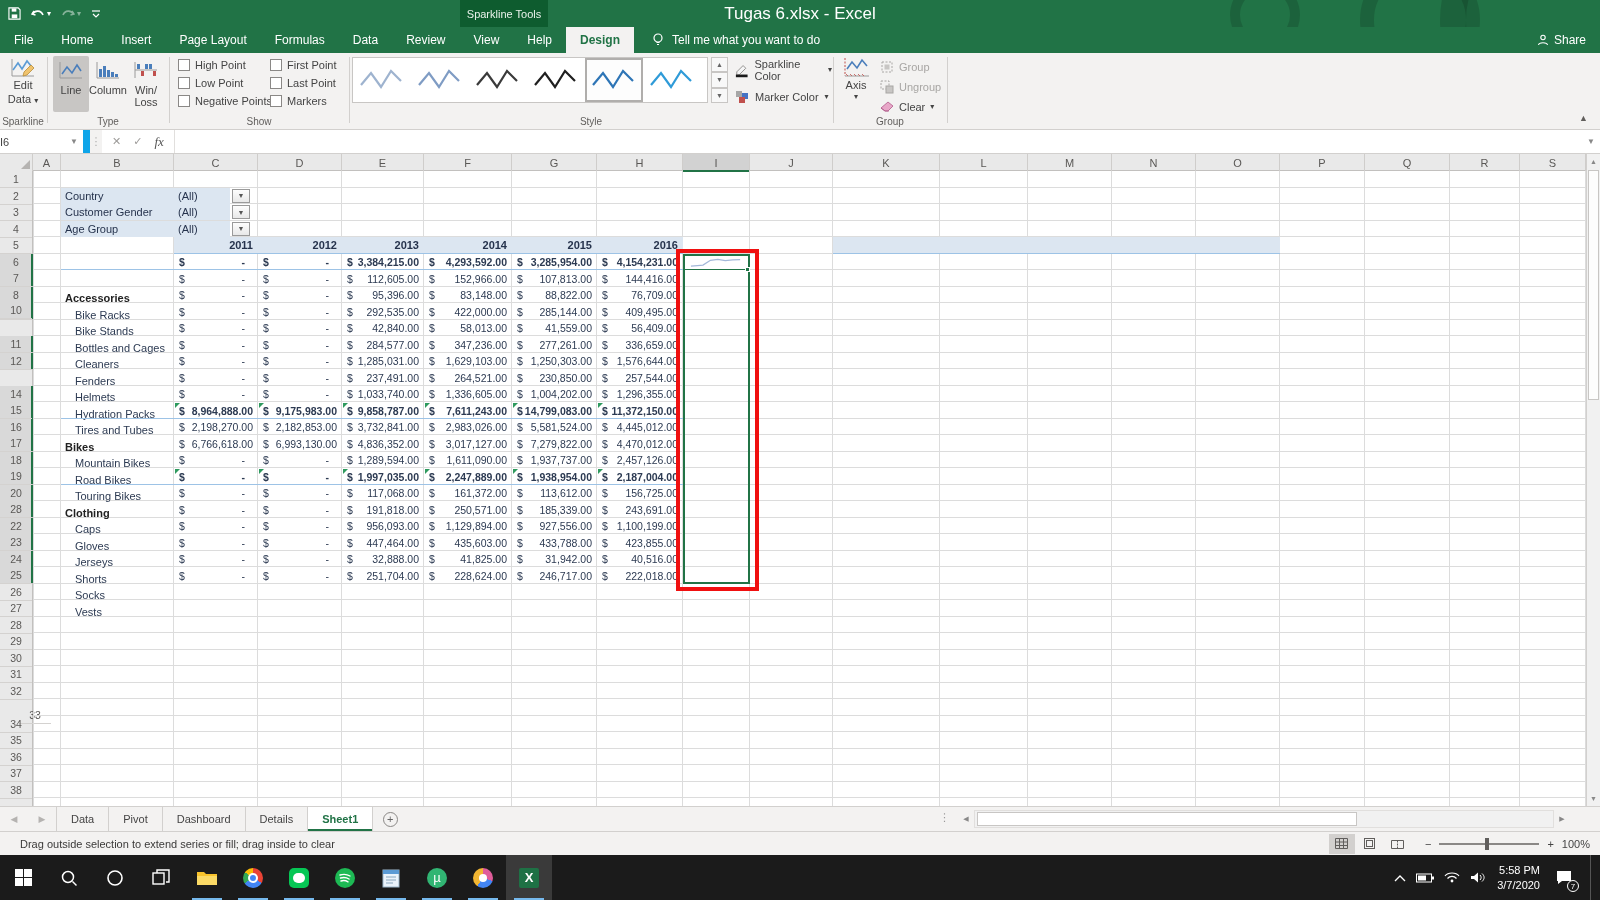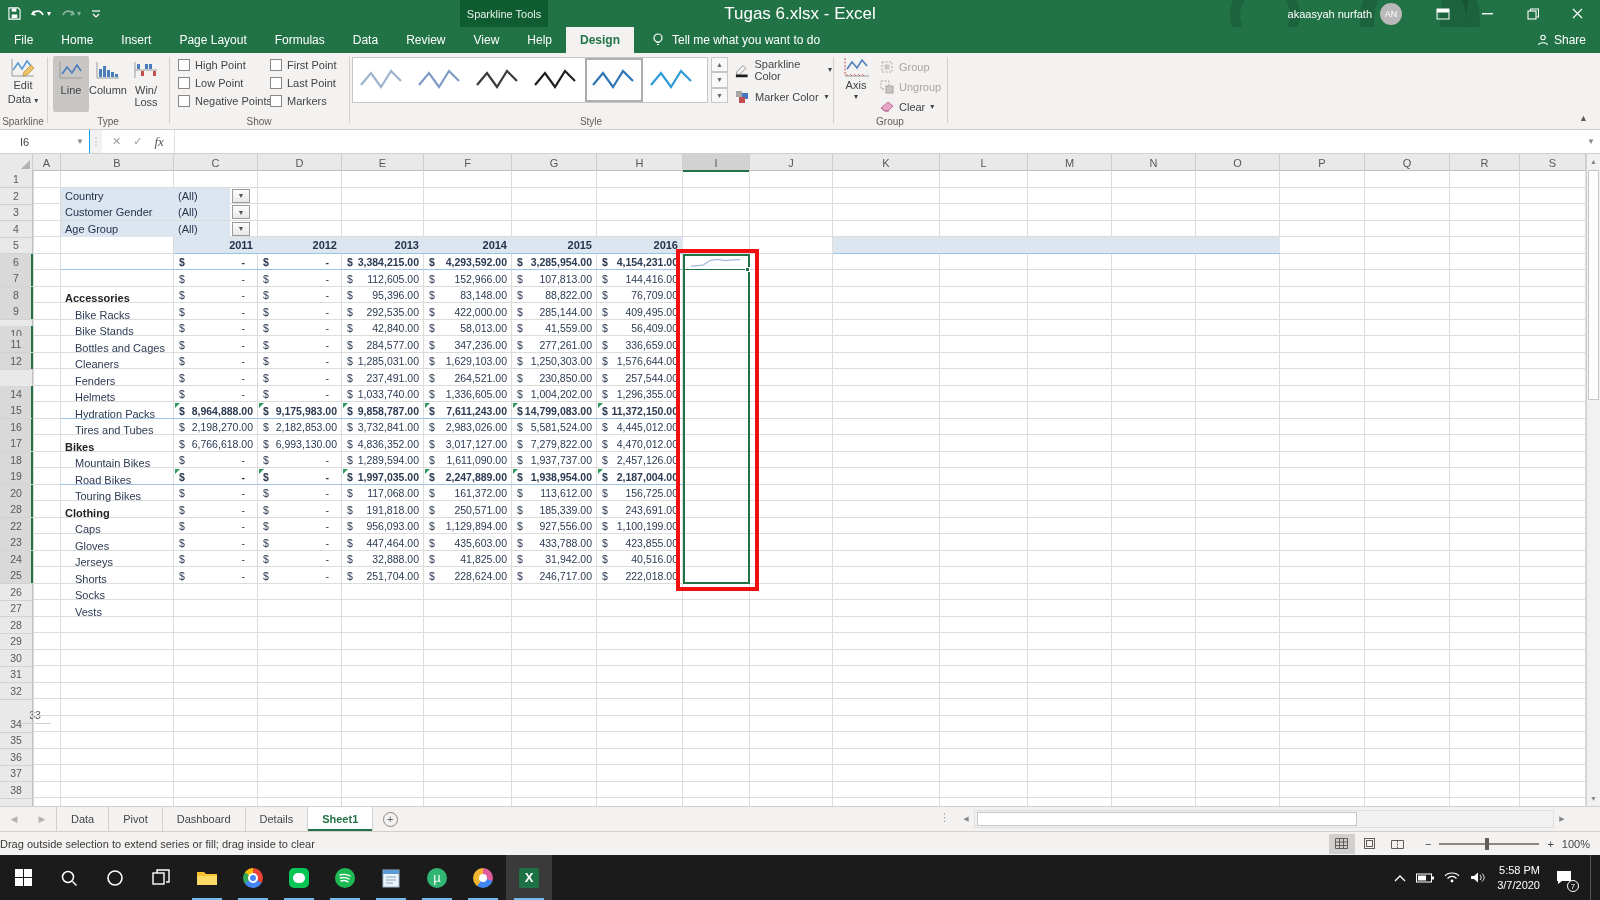--- a/index.html
+++ b/index.html
@@ -49,21 +49,21 @@
   .stylearrows { position:absolute; left:709px; top:4px; width:17px; height:46px; display:flex; flex-direction:column; }
   .sarr { flex:1; border:1px solid #c8c6c4; background:#f8f8f8; display:flex; align-items:center; justify-content:center; font-size:7px; color:#666; }
   .colorbtns { position:absolute; left:733px; top:5px; display:flex; flex-direction:column; gap:8px; }
   .cbtn { display:flex; align-items:center; gap:6px; color:#444; }
   .grp-disabled { color:#a8a6a4; }
   .smallrow { display:flex; align-items:center; gap:5px; height:20px; }
   .collapse { position:absolute; right:12px; bottom:6px; color:#605e5c; font-size:9px; }
 
   
   .fbar { position:absolute; left:0; top:130px; width:1600px; height:24px; background:#f3f2f1; display:flex; align-items:stretch; border-bottom:1px solid #d2d0ce; }
-  .namebox { width:90px; background:#fff; border-right:1px solid #0ea5e9; display:flex; align-items:center; padding-left:20px; position:relative; }
+  .namebox { width:90px; background:#fff; border-right:7px solid #0ea5e9; display:flex; align-items:center; padding-left:0; position:relative; }
   .namebox .nb-caret { position:absolute; right:5px; color:#888; font-size:8px; }
   .fb-dots { width:12px; display:flex; align-items:center; justify-content:center; color:#b0b0b0; }
   .fb-btns { display:flex; align-items:center; gap:12px; padding:0 10px; color:#9d9b99; background:#fff; border-right:1px solid #e1dfdd; }
   .fx { font-family:"Liberation Serif", serif; font-style:italic; color:#555; font-size:13px; }
   .fb-input { flex:1; background:#fff; }
   .fb-exp { width:18px; background:#fff; display:flex; align-items:center; justify-content:center; color:#888; font-size:8px; }
 
   
   .sheet { position:absolute; left:0; top:154px; width:1586px; height:652px; background:#fff; overflow:hidden; }
   .colhdrs { position:absolute; left:0; top:0; height:17px; width:1586px; background:#e9e9e9; border-bottom:1px solid #c2c0be; display:flex; }
@@ -112,21 +112,21 @@
   .addsheet { width:34px; display:flex; align-items:center; justify-content:center; color:#666; }
   .addsheet .circ { width:15px; height:15px; border:1px solid #8a8886; border-radius:50%; display:flex; align-items:center; justify-content:center; font-size:11px; }
   .hscroll { position:absolute; right:30px; top:3px; width:612px; height:18px; display:flex; align-items:center; }
   .hsb-btn { width:16px; height:18px; display:flex; align-items:center; justify-content:center; color:#888; font-size:7px; }
   .hsb-track { flex:1; height:18px; background:#f1f1f1; border:1px solid #e1dfdd; position:relative; }
   .hsb-thumb { position:absolute; left:2px; top:1px; height:14px; width:380px; background:#fff; border:1px solid #c8c6c4; }
   .tb-dots { position:absolute; right:650px; top:4px; color:#999; }
 
   
   .statusbar { position:absolute; left:0; top:831px; width:1600px; height:24px; background:#f3f2f1; border-top:1px solid #d2d0ce; display:flex; align-items:center; }
-  .smsg { padding-left:0; color:#3b3a39; }
+  .smsg { padding-left:20px; color:#3b3a39; }
   .sright { position:absolute; right:10px; display:flex; align-items:center; gap:14px; }
   .viewbtn { width:26px; height:20px; display:flex; align-items:center; justify-content:center; color:#605e5c; }
   .viewbtn.active { background:#d2d0ce; }
   .zoomctl { display:flex; align-items:center; gap:8px; color:#444; }
   .ztrack { width:100px; height:2px; background:#8a8886; position:relative; }
   .zthumb { position:absolute; left:46px; top:-5px; width:4px; height:12px; background:#605e5c; }
 
   
   .taskbar { position:absolute; left:0; top:855px; width:1600px; height:45px; background:#1b1b1b; display:flex; align-items:stretch; }
   .tk { width:46px; display:flex; align-items:center; justify-content:center; position:relative; }
@@ -171,46 +171,20 @@
           <span class="caret">▾</span>
         </span>
       <span class="qbtn">
           <svg width="10" height="10" viewBox="0 0 10 10">
             <path d="M1 2h8" stroke="#fff" stroke-width="1.2"></path>
             <path d="M2 5l3 3 3-3" fill="none" stroke="#fff" stroke-width="1.2"></path>
           </svg>
         </span>
     </div>
     <div class="ctx-group">Sparkline Tools</div>
-    <div class="tb-right">
-      <span class="user-name">akaasyah nurfath</span>
-      <span class="avatar">AN</span>
-      <span class="winbtn">
-          <svg width="14" height="12" viewBox="0 0 14 12">
-            <rect x="1" y="1" width="12" height="10" fill="none" stroke="#fff"></rect>
-            <rect x="1" y="1" width="12" height="3.5" fill="#fff"></rect>
-          </svg>
-        </span>
-      <span class="winbtn">
-          <svg width="11" height="2" viewBox="0 0 11 2">
-            <rect width="11" height="1.4" fill="#fff"></rect>
-          </svg>
-        </span>
-      <span class="winbtn">
-          <svg width="12" height="12" viewBox="0 0 12 12">
-            <rect x="1" y="3" width="8" height="8" fill="none" stroke="#fff" stroke-width="1.1"></rect>
-            <path d="M3.5 3V1h8v8h-2" fill="none" stroke="#fff" stroke-width="1.1"></path>
-          </svg>
-        </span>
-      <span class="winbtn">
-          <svg width="11" height="11" viewBox="0 0 11 11">
-            <path d="M1 1l9 9M10 1l-9 9" stroke="#fff" stroke-width="1.2"></path>
-          </svg>
-        </span>
-    </div>
   </div>
 
   <div class="tabrow">
     <div id="ribbon-tabs" style="display:flex;">
         <div class="rtab">File</div>
         <div class="rtab">Home</div>
         <div class="rtab">Insert</div>
         <div class="rtab">Page Layout</div>
         <div class="rtab">Formulas</div>
         <div class="rtab">Data</div>
@@ -462,21 +436,21 @@
       <div class="rowhdr">
         <div class="rnum" style="top: 0px;">1</div>
         <div class="rnum" style="top: 16.5px;">2</div>
         <div class="rnum" style="top: 33px;">3</div>
         <div class="rnum" style="top: 49.5px;">4</div>
         <div class="rnum" style="top: 66px;">5</div>
         <div class="rnum hl" style="top: 82.5px;">6</div>
         <div class="rnum hl" style="top: 99px;">7</div>
         <div class="rnum hl" style="top: 115.5px;">8</div>
         <div class="rnum hl" style="top: 132px;">9</div>
-        <div class="rnum hl" style="top: 155px;">10</div>
+        <div class="rnum hl" style="top: 131px;">10</div>
         <div class="rnum hl" style="top: 165px;">11</div>
         <div class="rnum hl" style="top: 181.5px;">12</div>
         <div class="rnum hl" style="top: 198px; margin-top: 48px;">13</div>
         <div class="rnum hl" style="top: 214.5px;">14</div>
         <div class="rnum hl" style="top: 231px;">15</div>
         <div class="rnum hl" style="top: 247.5px;">16</div>
         <div class="rnum hl" style="top: 264px;">17</div>
         <div class="rnum hl" style="top: 280.5px;">18</div>
         <div class="rnum hl" style="top: 297px;">19</div>
         <div class="rnum hl" style="top: 313.5px;">20</div>

